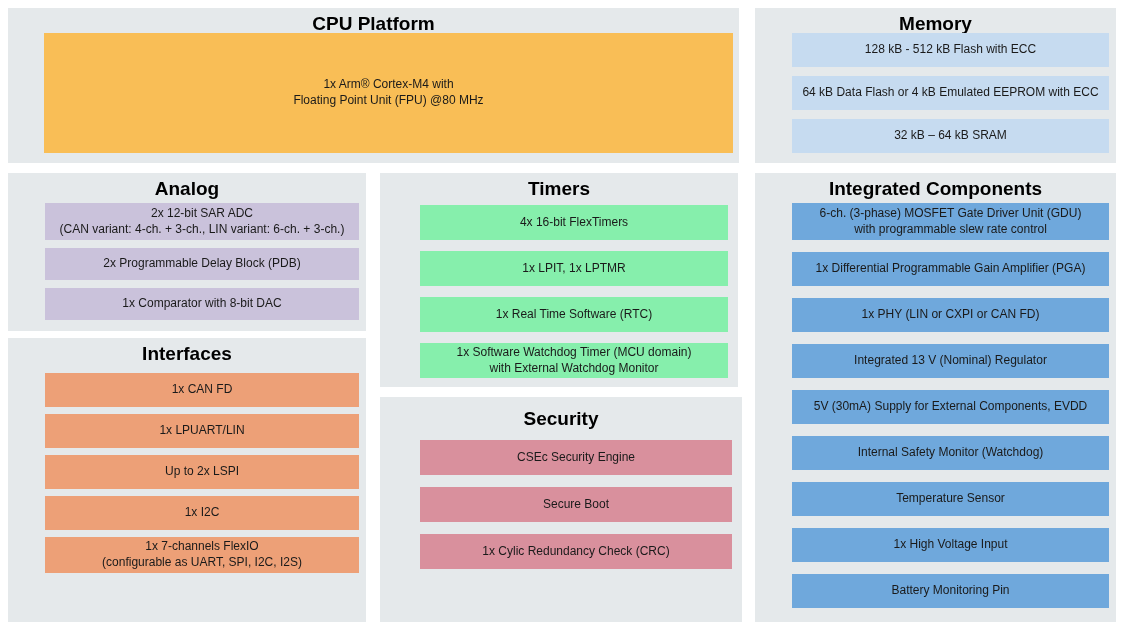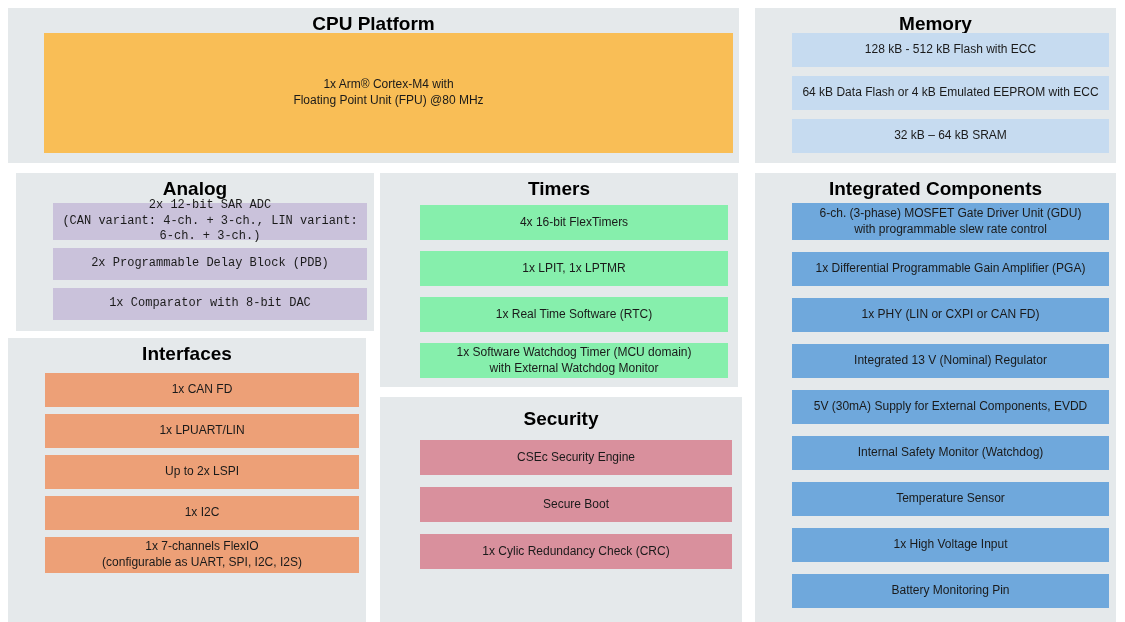--- a/index.html
+++ b/index.html
@@ -37,23 +37,23 @@
   #panel-cpu { left: 8px; top: 8px; width: 731px; height: 155px; }
   #panel-cpu .blocks { padding: 0 6px; margin-top: 0; }
   #panel-cpu .block { height: 120px; background: #f9be56; }
 
   
   #panel-memory { left: 755px; top: 8px; width: 361px; height: 155px; }
   #panel-memory .blocks { padding: 0 7px; margin-top: 0; gap: 9px; }
   #panel-memory .block { height: 34px; background: #c6dbf0; }
 
   
-  #panel-analog { left: 16px; top: 173px; width: 358px; height: 158px; }
+  #panel-analog { left: 8px; top: 173px; width: 358px; height: 158px; }
   #panel-analog .blocks { padding: 0 7px; margin-top: 5px; gap: 8px; }
-  #panel-analog .block { height: 32px; background: #cac2db; font-family: Liberation Mono, monospace; }
+  #panel-analog .block { height: 32px; background: #cac2db; }
   #panel-analog .block.tall { height: 37px; }
 
   
   #panel-timers { left: 380px; top: 173px; width: 358px; height: 214px; }
   #panel-timers .blocks { padding: 0 10px; margin-top: 7px; gap: 11px; }
   #panel-timers .block { height: 35px; background: #86efac; }
 
   
   #panel-interfaces { left: 8px; top: 338px; width: 358px; height: 284px; }
   #panel-interfaces .blocks { padding: 0 7px; margin-top: 10px; gap: 7px; }

